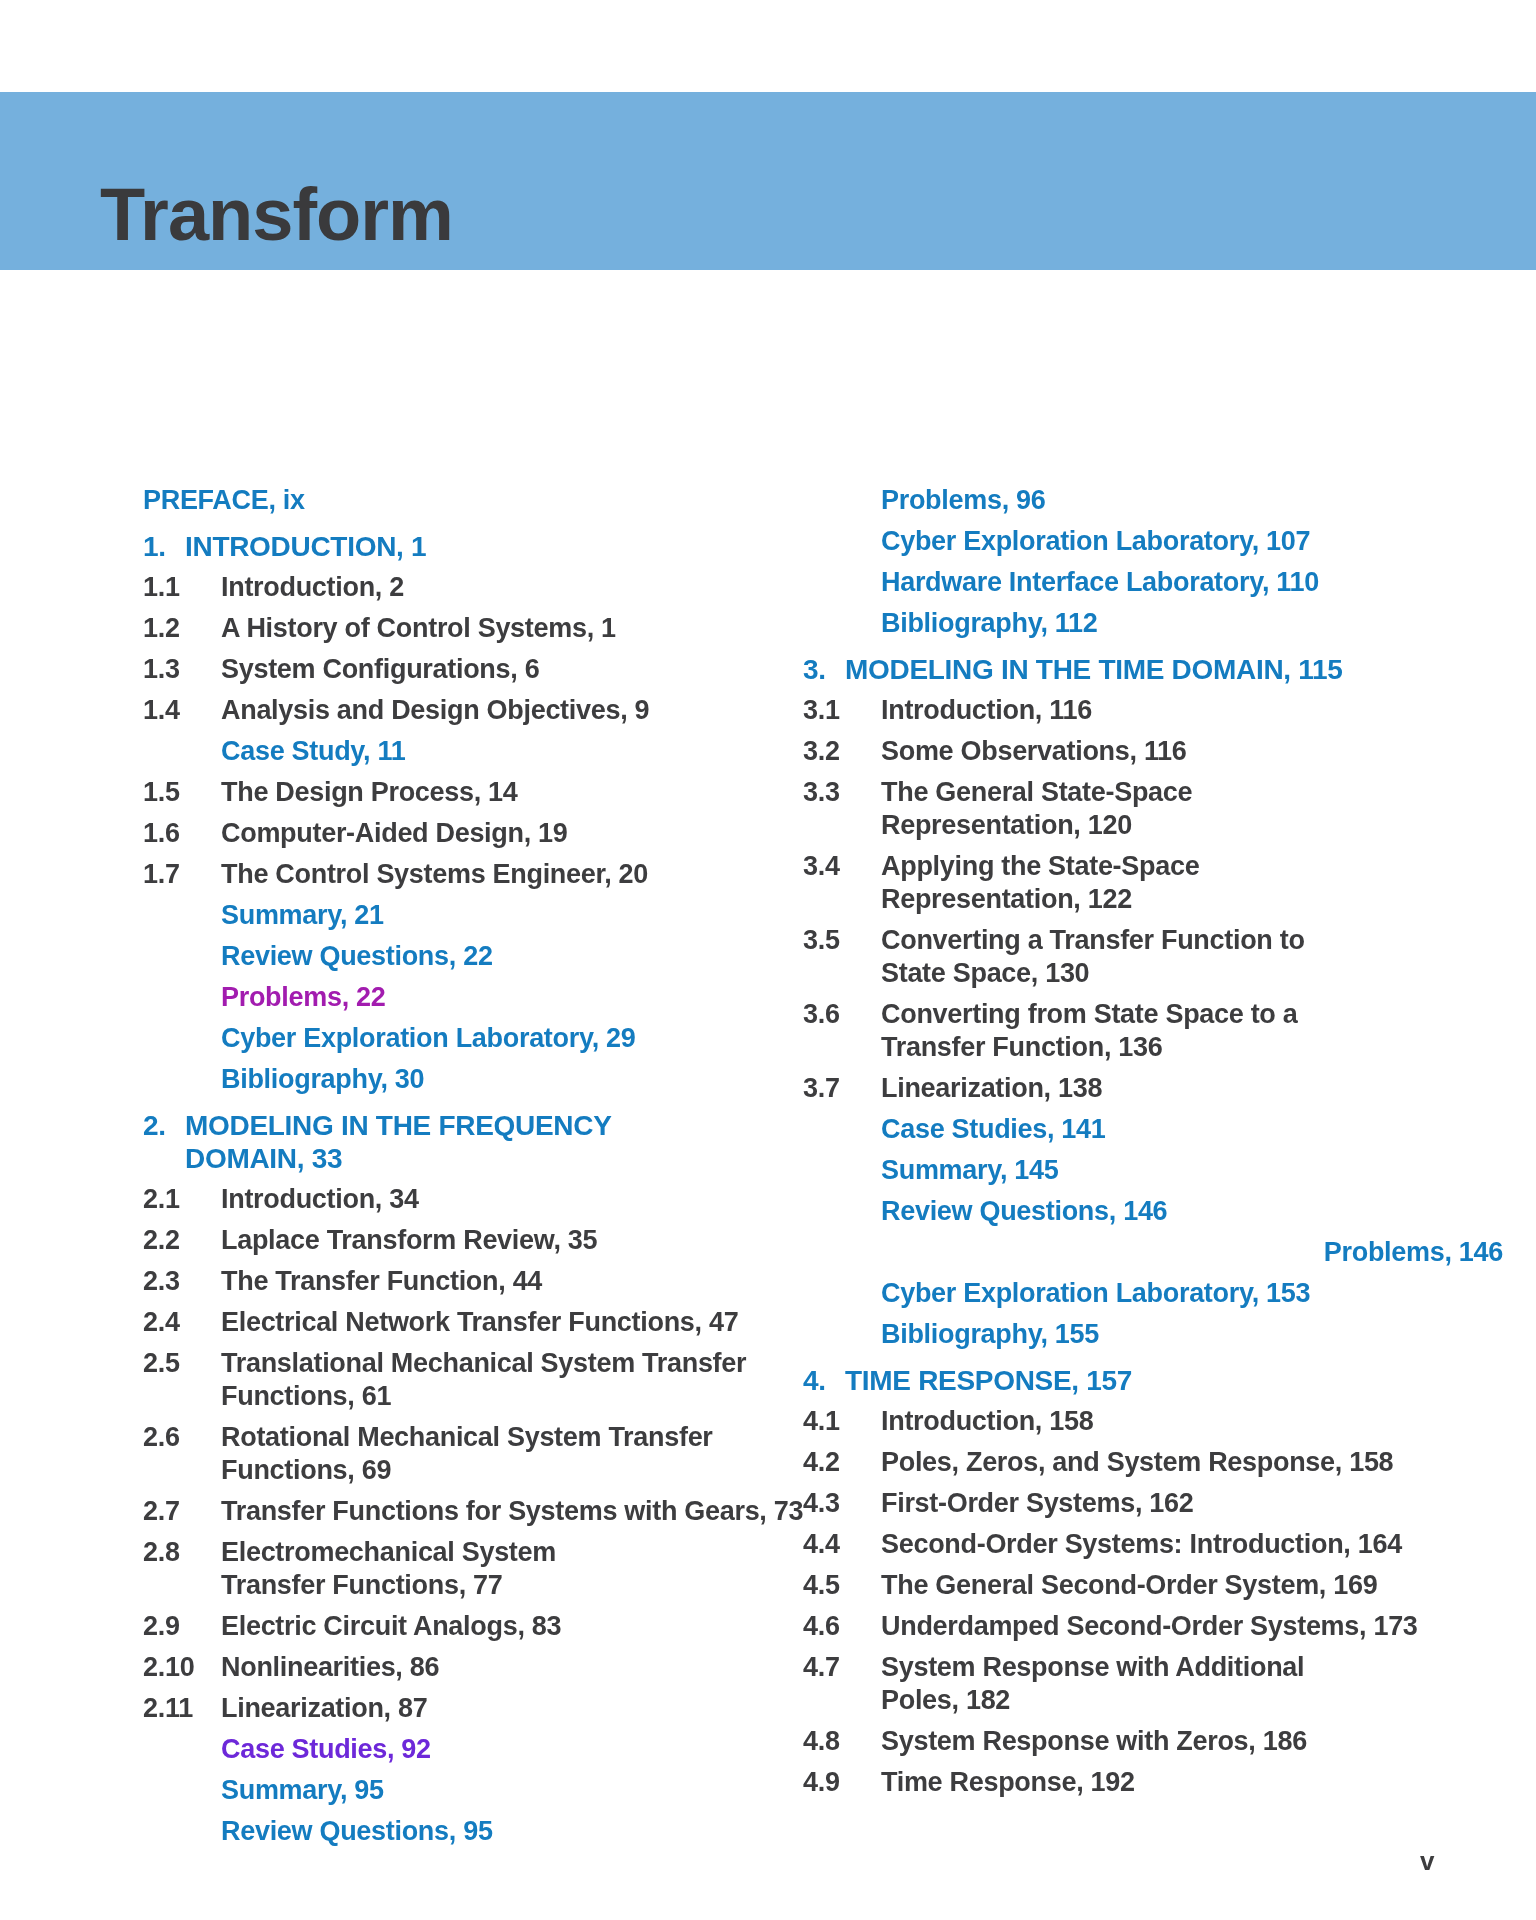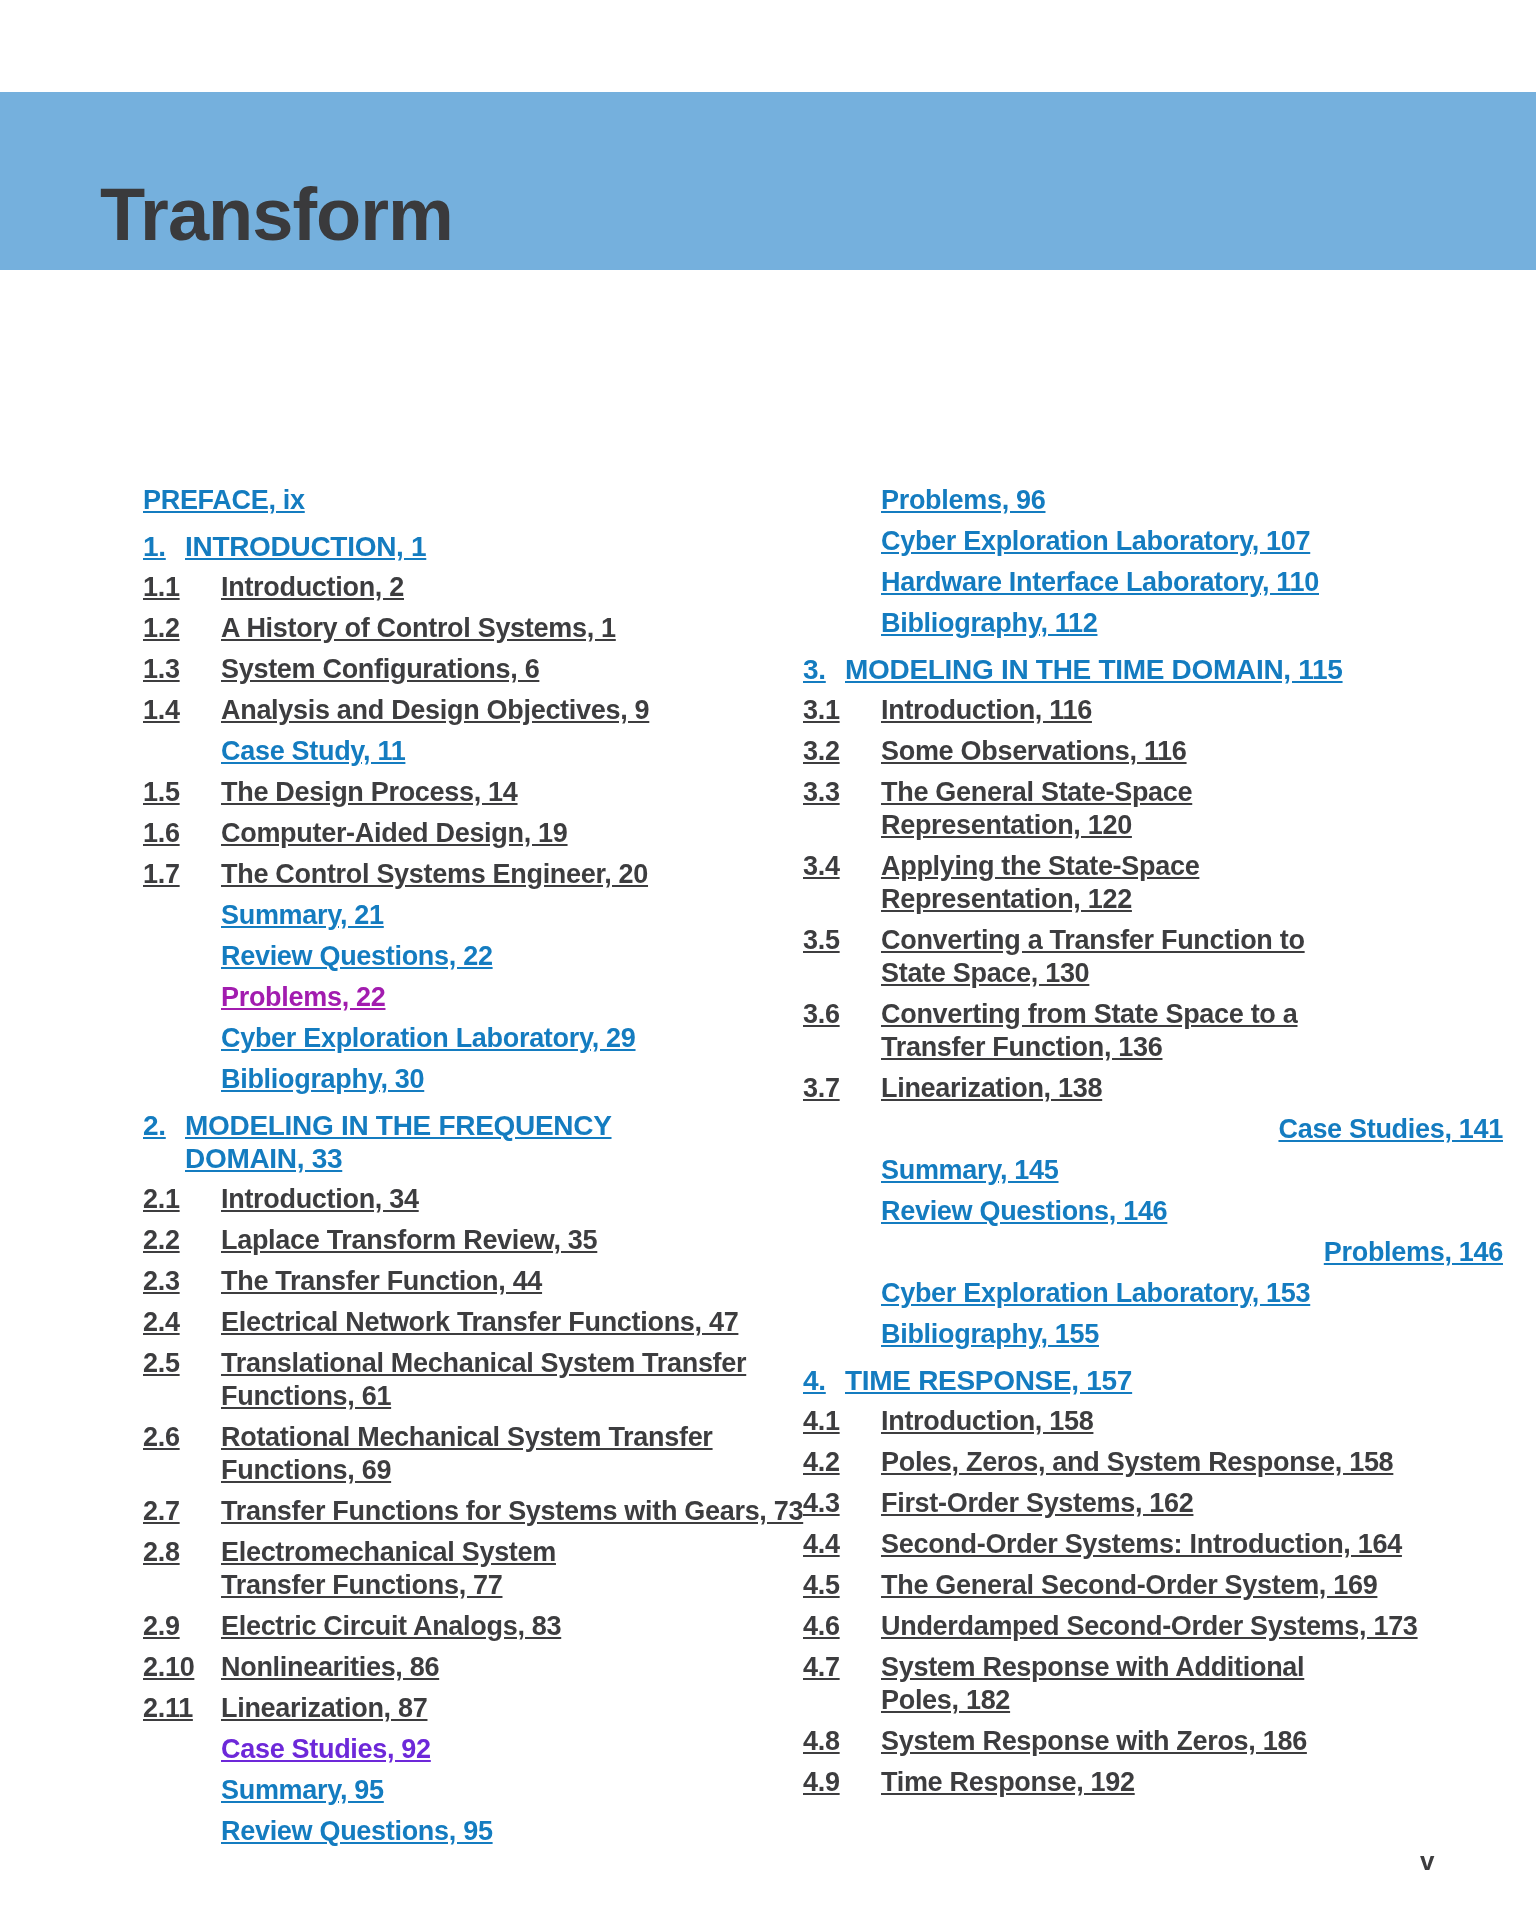--- a/index.html
+++ b/index.html
@@ -34,21 +34,20 @@
 
   .entry {
     display: flex;
     align-items: flex-start;
     margin-bottom: 8px;
     font-size: 27px;
     line-height: 33px;
     font-weight: 700;
     letter-spacing: -0.3px;
     color: #3d3d3f;
-    text-decoration: underline;
   }
   .entry .num { flex: 0 0 auto; }
   .entry.section .num { width: 78px; }
   .entry.chapter .num { width: 42px; }
   .entry .txt { flex: 1 1 auto; }
 
   .entry.chapter {
     color: #147cc0;
     font-size: 28px;
     margin-top: 13px;
@@ -316,21 +315,21 @@
         <div>Converting from State Space to a</div>
         <div>Transfer Function, 136</div>
       </span>
     </div>
     <div class="entry section">
       <span class="num">3.7</span>
       <span class="txt">
         <div>Linearization, 138</div>
       </span>
     </div>
-    <div class="entry sub" style="color: rgb(20, 124, 192); text-align: right;">
+    <div class="entry sub" style="color: rgb(20, 124, 192);">
       <span class="txt">
         <div>Case Studies, 141</div>
       </span>
     </div>
     <div class="entry sub" style="color: rgb(20, 124, 192);">
       <span class="txt">
         <div>Summary, 145</div>
       </span>
     </div>
     <div class="entry sub" style="color: rgb(20, 124, 192);">

